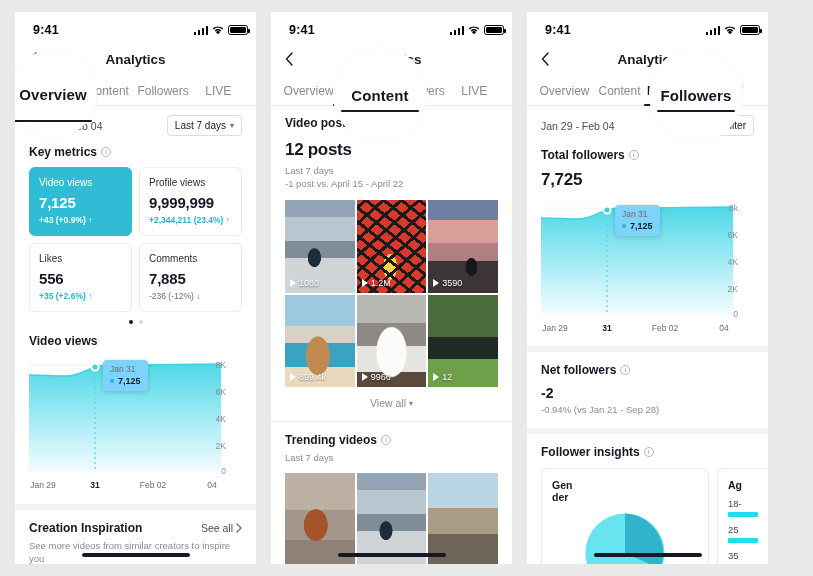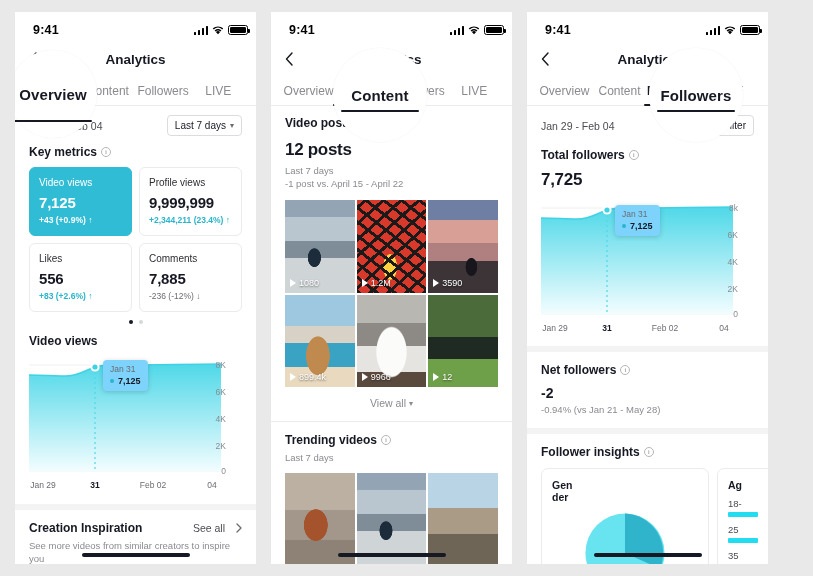--- a/index.html
+++ b/index.html
@@ -206,21 +206,21 @@
             <div class="c-delta"><span>+43 (+0.9%)</span> <span>↑</span></div>
           </div>
           <div class="card">
             <div class="c-label">Profile views</div>
             <div class="c-value">9,999,999</div>
             <div class="c-delta"><span>+2,344,211 (23.4%)</span> <span>↑</span></div>
           </div>
           <div class="card">
             <div class="c-label">Likes</div>
             <div class="c-value">556</div>
-            <div class="c-delta"><span>+83 (+2.6%)</span> <span>↑</span></div>
+            <div class="c-delta"><span>+35 (+2.6%)</span> <span>↑</span></div>
           </div>
           <div class="card">
             <div class="c-label">Comments</div>
             <div class="c-value">7,885</div>
             <div class="c-delta down"><span>-236 (-12%)</span> <span>↓</span></div>
           </div>
         </div>
 
         <div class="dots">
           <span class="dot on"></span>
@@ -271,21 +271,21 @@
           <span class="xlab" style="left:124px">Feb 02</span>
           <span class="xlab" style="left:183px">04</span>
         </div>
       </div>
 
       <div class="divider" style="margin-top:12px"></div>
 
       <div class="pad" style="padding-top:11px">
         <div class="row-between">
           <div class="sec-title">Creation Inspiration</div>
-          <div style="display:flex;align-items:center;gap:11px">
+          <div style="display:flex;align-items:center;gap:3px">
             <span style="font-size:10.5px;color:#4b4c52">See all</span>
             <svg width="6" height="10" viewBox="0 0 6 10">
                 <path d="M1 1l4 4-4 4" stroke="#6b6c72" stroke-width="1.3" fill="none" stroke-linecap="round" stroke-linejoin="round"></path>
               </svg>
           </div>
         </div>
         <div class="sub" style="margin-top:5px">See more videos from similar creators to inspire you</div>
 
       </div>
     </div>
@@ -552,21 +552,21 @@
       </div>
 
       <div class="divider" style="margin-top:11px"></div>
 
       <div class="pad" style="padding-top:11px">
         <div class="sec-title">
           <span>Net followers</span>
           <span class="info-i">i</span>
         </div>
         <div class="netval" style="margin-top:8px">-2</div>
-        <div class="sub" style="margin-top:3px">-0.94% (vs Jan 21 - May 28)</div>
+        <div class="sub" style="margin-top:3px">-0.94% (vs Jan 21 - Sep 28)</div>
       </div>
 
       <div class="divider" style="margin-top:11px"></div>
 
       <div class="pad" style="padding-top:11px">
         <div class="sec-title">
           <span>Follower insights</span>
           <span class="info-i">i</span>
         </div>
 

